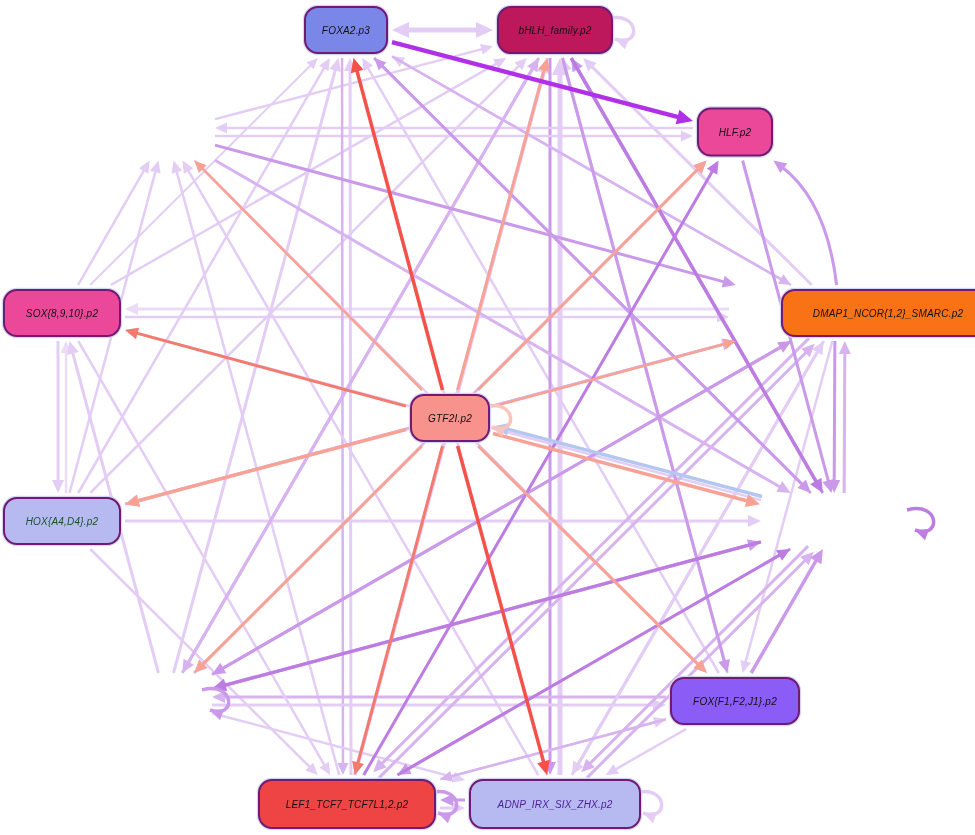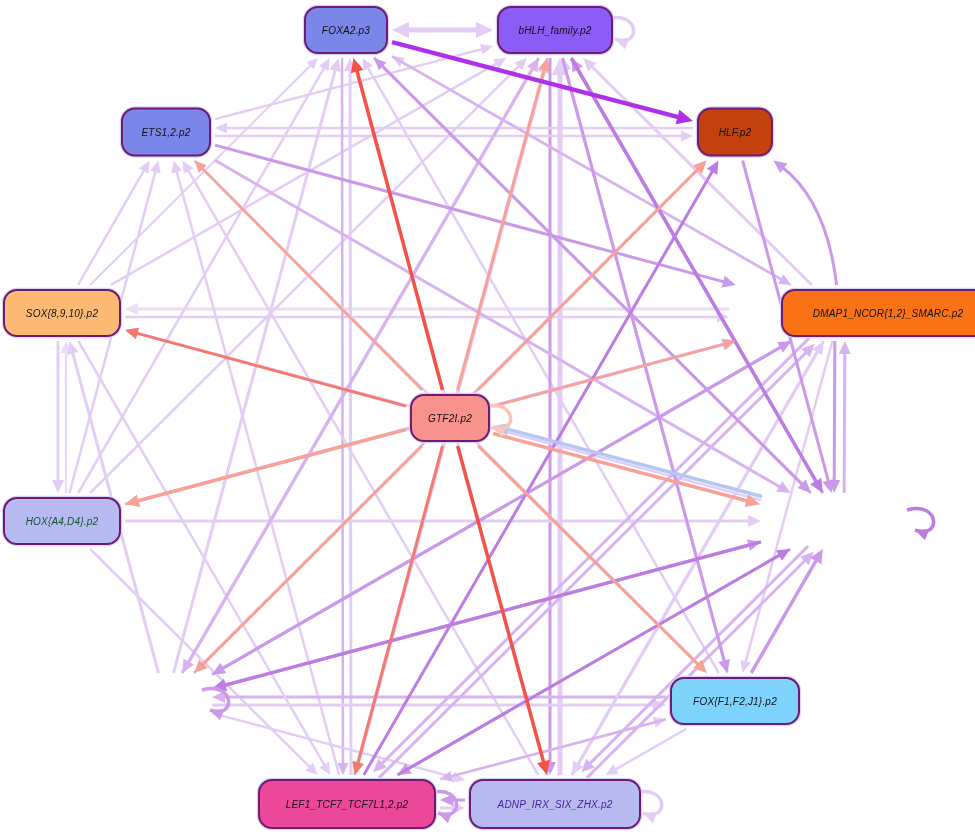--- a/index.html
+++ b/index.html
@@ -204,23 +204,22 @@
       <polygon points="915,530 929.287367356493,529.066654393797 924.9796184047866,540.2668016682336" fill="#bc7ce2"></polygon>
       <path d="M 202 690 C 236 681, 236 720, 210 710" stroke="#cb99e9" stroke-width="3.5" fill="none"></path>
       <polygon points="210,710 224.287367356493,709.066654393797 219.97961840478655,720.2668016682336" fill="#cb99e9"></polygon>
       <path d="M 430 793 C 464 784, 464 823, 438 813" stroke="#cb99e9" stroke-width="3.5" fill="none"></path>
       <polygon points="438,813 452.287367356493,812.066654393797 447.97961840478655,823.2668016682336" fill="#cb99e9"></polygon>
       <path d="M 635 793 C 669 784, 669 823, 643 813" stroke="#e3cdf5" stroke-width="3.5" fill="none"></path>
       <polygon points="643,813 657.287367356493,812.066654393797 652.9796184047866,823.2668016682336" fill="#e3cdf5"></polygon>
     </svg>
 
 <div class="node" style="left: 346px; top: 30px; width: 80px; height: 44px; background: rgb(123, 135, 232); color: rgb(17, 17, 17);">FOXA2.p3</div>
-    <div class="node" style="left: 555px; top: 30px; width: 112px; height: 44px; background: #8b5cf6; color: rgb(17, 17, 17);">bHLH_family.p2</div>
-    <div class="node" style="left: 166px; top: 132px; width: 86px; height: 45px; background: rgb(123, 135, 232); color: rgb(17, 17, 17);">ETS1,2.p2</div>
-    <div class="node" style="left: 735px; top: 132px; width: 72px; height: 45px; background: #c2410c; color: rgb(17, 17, 17);">HLF.p2</div>
-    <div class="node" style="left: 62px; top: 313px; width: 114px; height: 44px; background: #fdba74; color: rgb(17, 17, 17);">SOX{8,9,10}.p2</div>
+    <div class="node" style="left: 555px; top: 30px; width: 112px; height: 44px; background: #be185d; color: rgb(17, 17, 17);">bHLH_family.p2</div>
+    <div class="node" style="left: 735px; top: 132px; width: 72px; height: 45px; background: #ec4899; color: rgb(17, 17, 17);">HLF.p2</div>
+    <div class="node" style="left: 62px; top: 313px; width: 114px; height: 44px; background: #ec4899; color: rgb(17, 17, 17);">SOX{8,9,10}.p2</div>
     <div class="node" style="left: 888px; top: 313px; width: 210px; height: 44px; background: #f97316; color: rgb(17, 17, 17);">DMAP1_NCOR{1,2}_SMARC.p2</div>
     <div class="node" style="left: 450px; top: 418px; width: 76px; height: 44px; background: rgb(248, 146, 140); color: rgb(17, 17, 17);">GTF2I.p2</div>
     <div class="node" style="left: 62px; top: 521px; width: 114px; height: 44px; background: rgb(182, 186, 241); color: #14532d;">HOX{A4,D4}.p2</div>
-    <div class="node" style="left: 735px; top: 701px; width: 126px; height: 44px; background: #7dd3fc; color: rgb(17, 17, 17);">FOX{F1,F2,J1}.p2</div>
-    <div class="node" style="left: 347px; top: 804px; width: 174px; height: 46px; background: #ec4899; color: rgb(17, 17, 17);">LEF1_TCF7_TCF7L1,2.p2</div>
+    <div class="node" style="left: 735px; top: 701px; width: 126px; height: 44px; background: #8b5cf6; color: rgb(17, 17, 17);">FOX{F1,F2,J1}.p2</div>
+    <div class="node" style="left: 347px; top: 804px; width: 174px; height: 46px; background: #ef4444; color: rgb(17, 17, 17);">LEF1_TCF7_TCF7L1,2.p2</div>
     <div class="node" style="left: 555px; top: 804px; width: 168px; height: 46px; background: rgb(182, 186, 241); color: #4c1d95;">ADNP_IRX_SIX_ZHX.p2</div>
   </div>
 
 </body></html>

